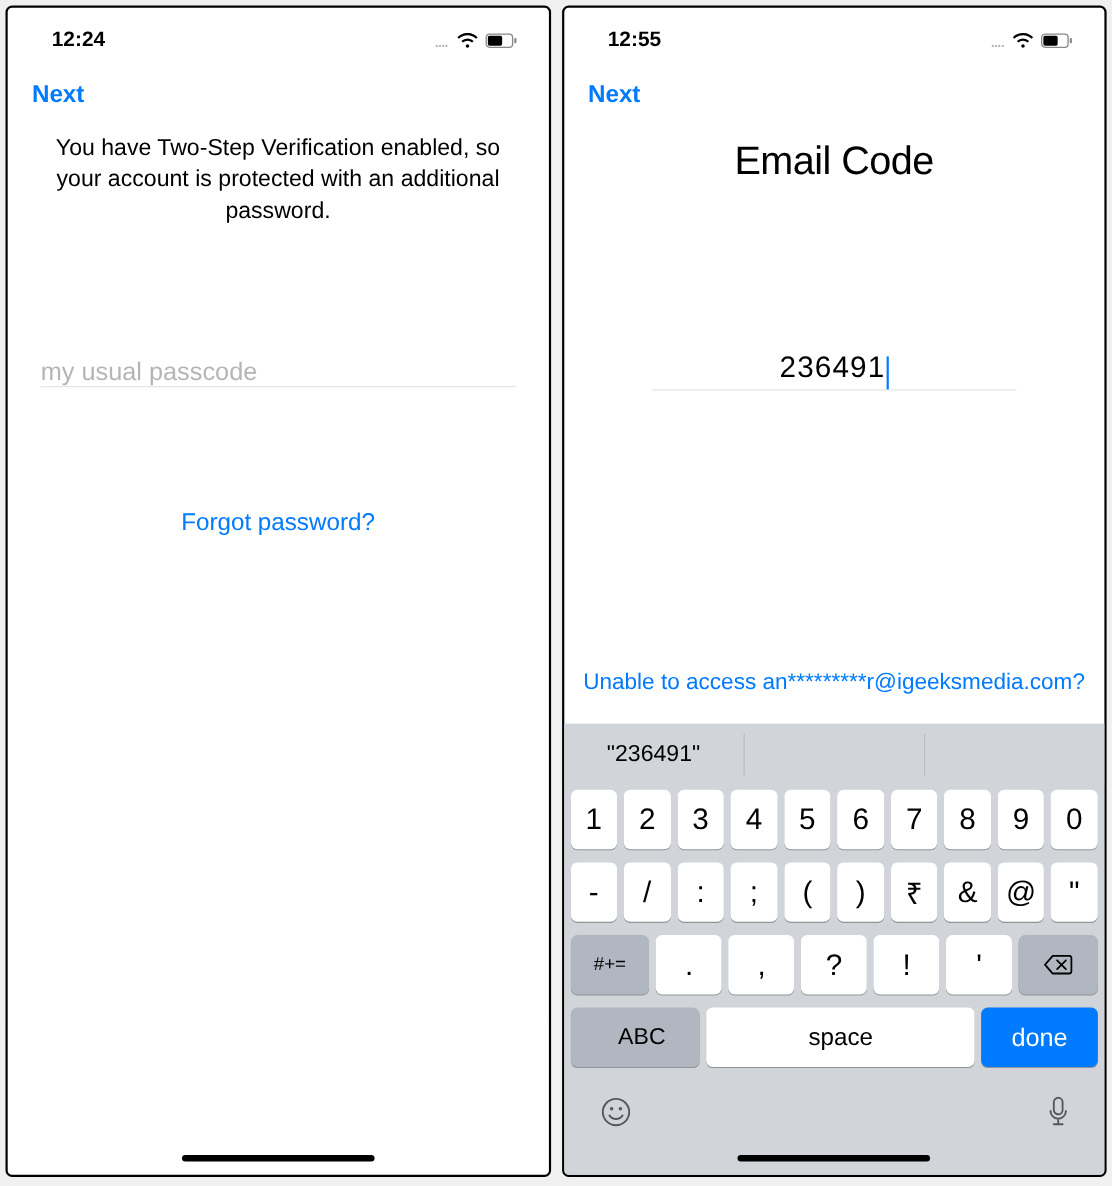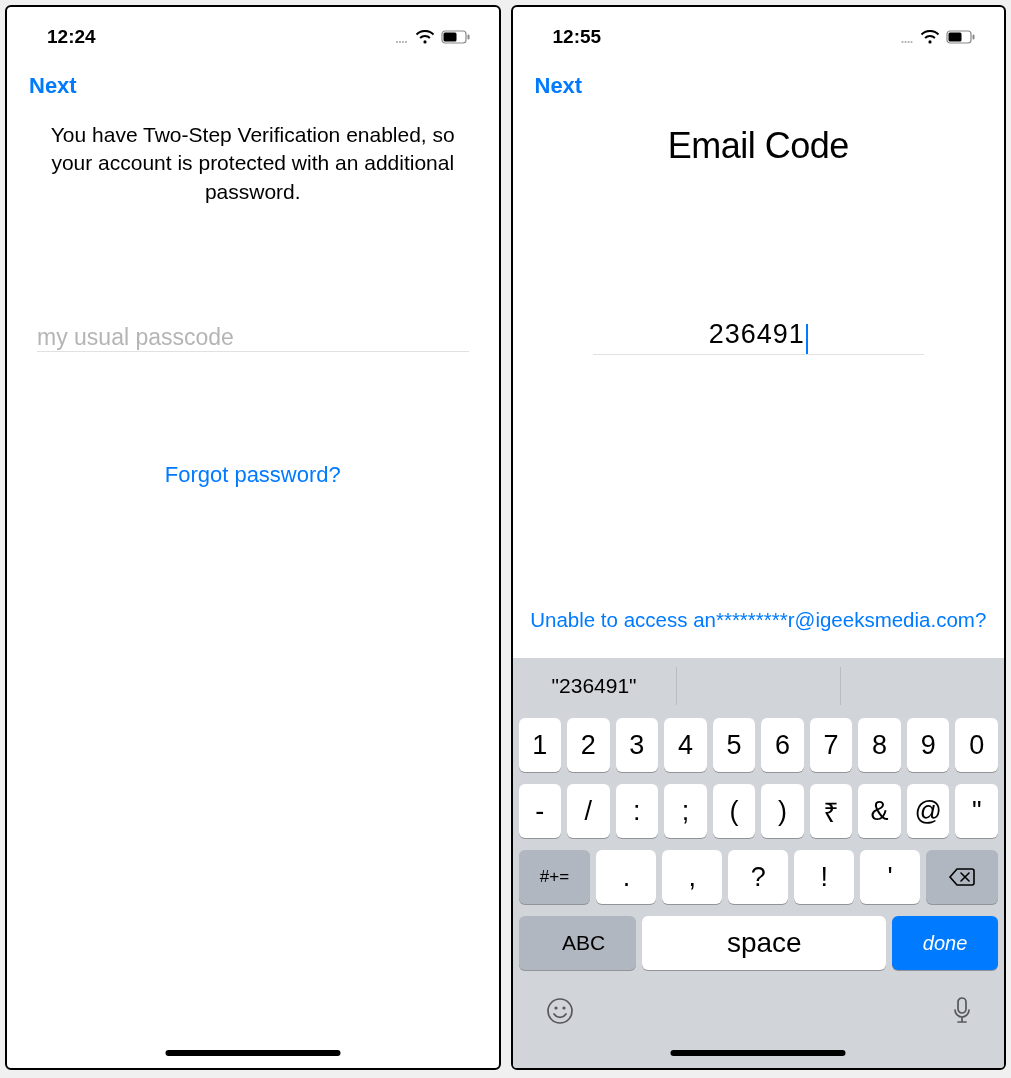--- a/index.html
+++ b/index.html
@@ -165,22 +165,22 @@
     border-radius: 6px;
     box-shadow: 0 1px 0 rgba(0,0,0,0.3);
     display: flex;
     align-items: center;
     justify-content: center;
     font-size: 27px;
     color: #000;
     cursor: pointer;
   }
   .key.gray { background: #b1b7c0; }
-  .key.space { flex: 2.3; font-size: 28px; }
-  .key.done { background: #007aff; color: #fff; font-size: 20px; flex: 1; font-style: italic; }
+  .key.space { flex: 2.3; font-size: 22px; }
+  .key.done { background: #007aff; color: #fff; font-size: 23px; flex: 1; }
   .key.abc { font-size: 21px; flex: 1; padding-left: 12px; }
   .key.shift { flex: 1.2; font-size: 17px; }
   .key.back { flex: 1.2; }
   .bottom-row {
     display: flex;
     justify-content: space-between;
     padding: 14px 32px 0 32px;
   }
   .emoji-icon, .mic-icon {
     font-size: 30px;

